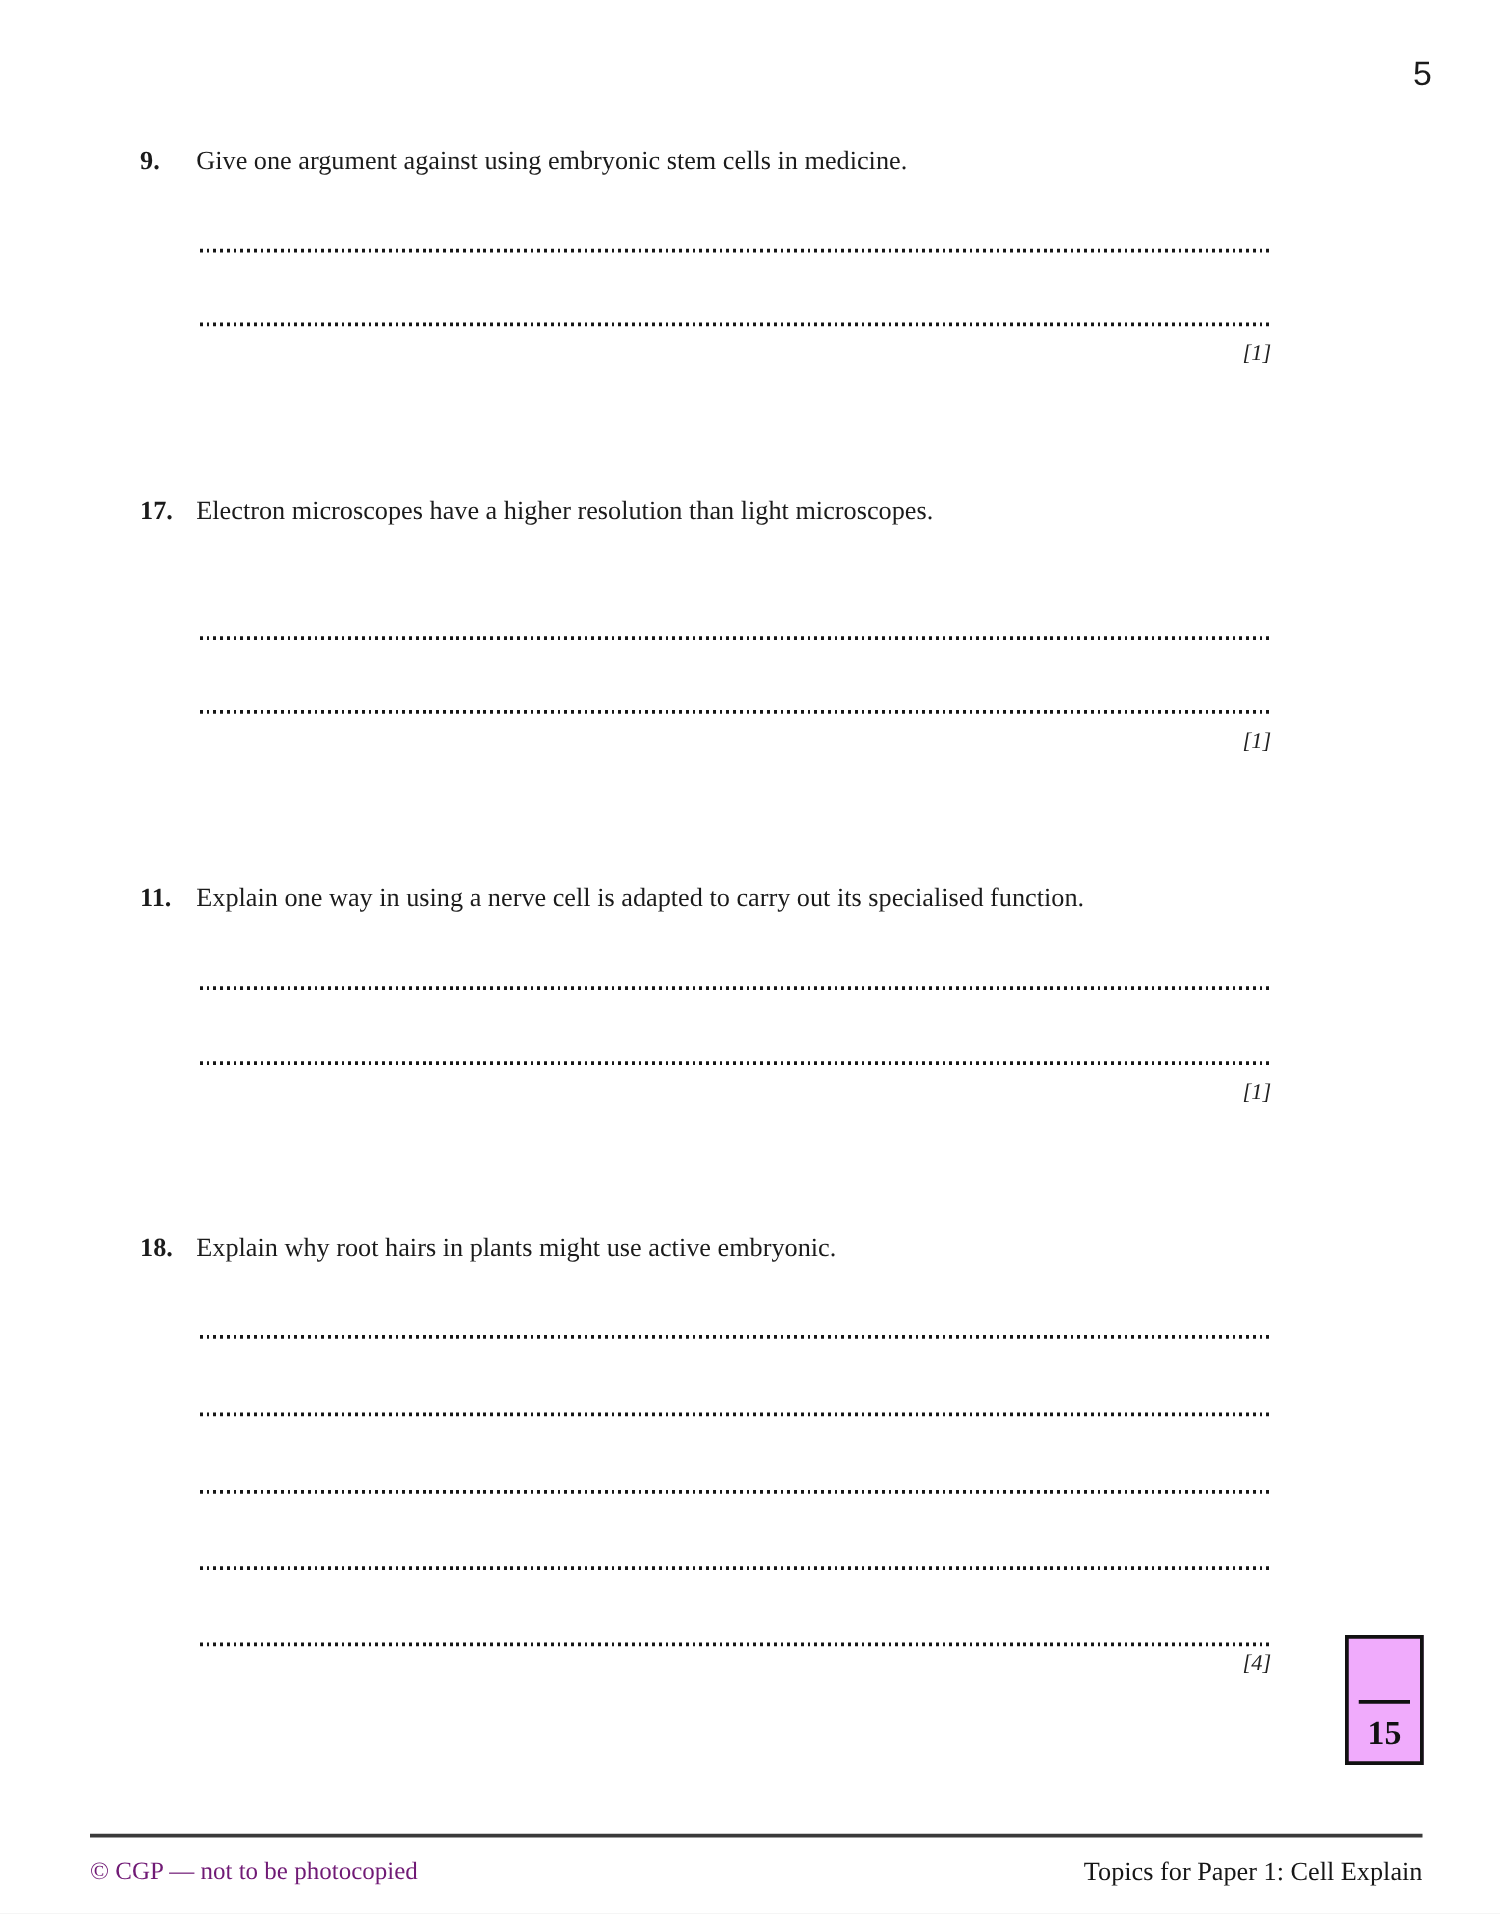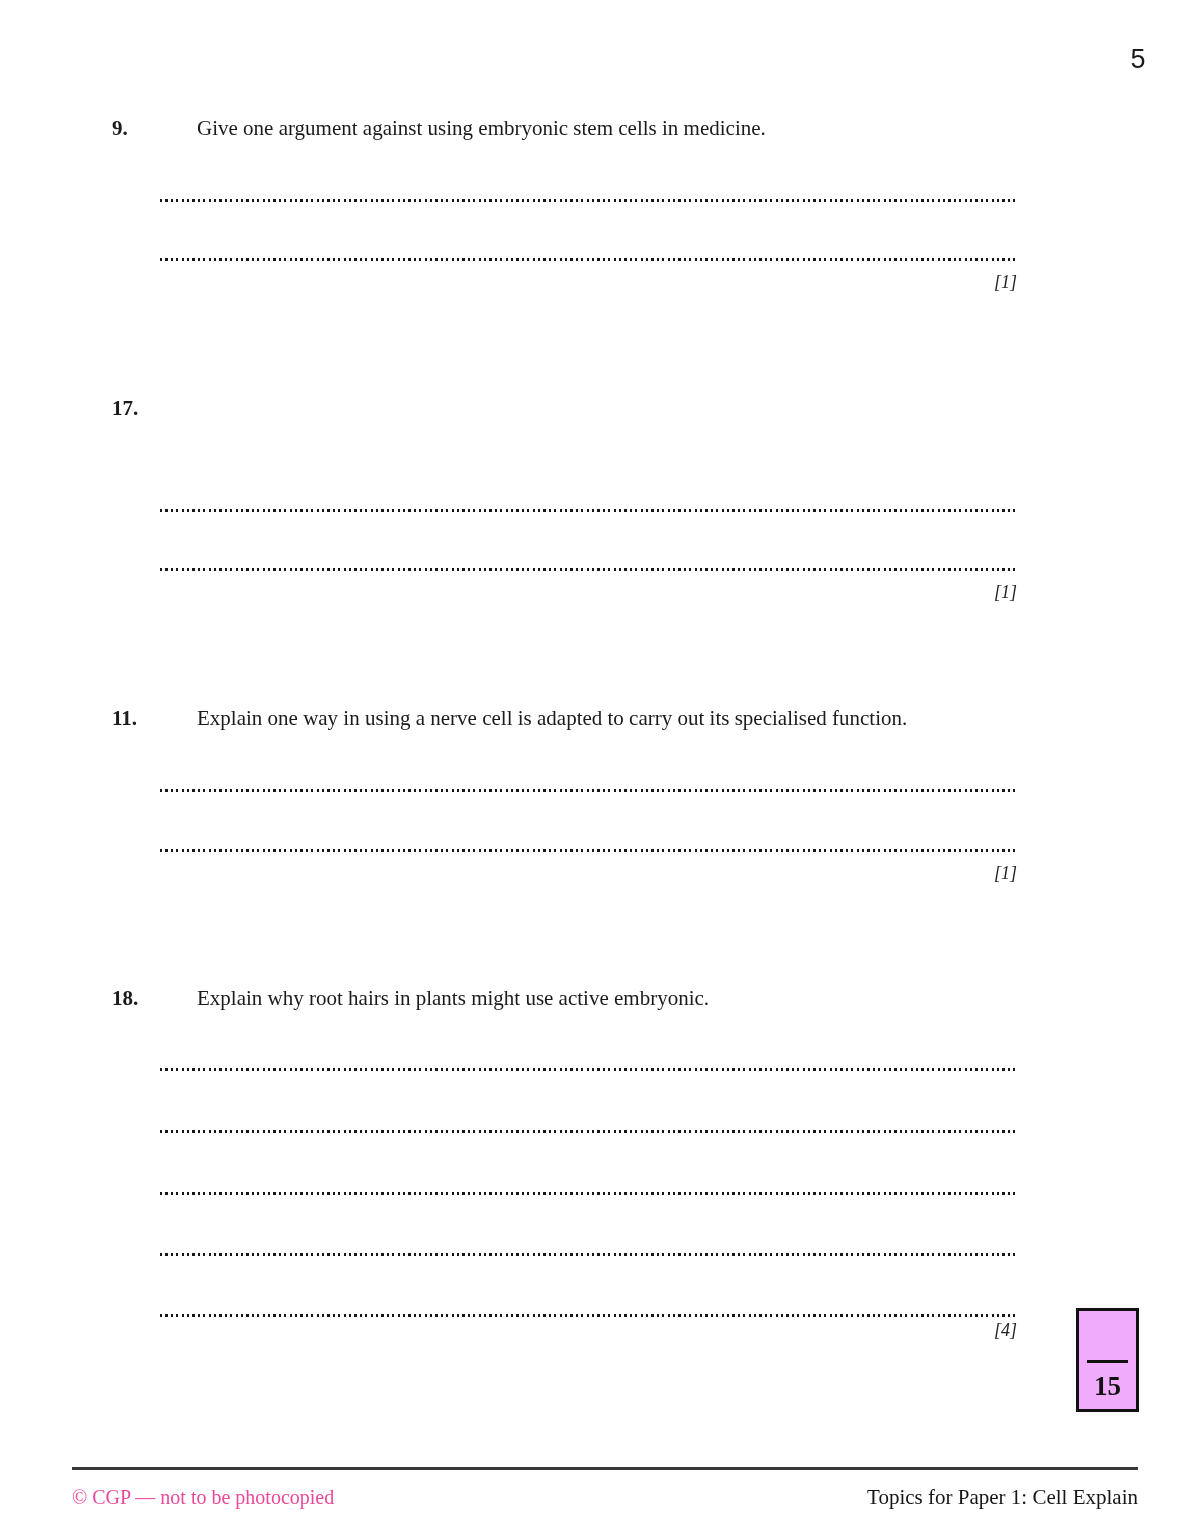--- a/index.html
+++ b/index.html
@@ -38,21 +38,20 @@
     font-size: 21px;
     line-height: 31px;
   }
   .q-text {
     position: absolute;
     left: 157px;
     top: 0;
     width: 880px;
     font-size: 21px;
     line-height: 31px;
-    margin-left: 40px;
   }
   .answer-line {
     position: absolute;
     left: 160px;
     width: 856px;
     height: 3px;
     background-image: repeating-linear-gradient(
       to right,
       #161616 0px, #161616 2.2px,
       transparent 2.2px, transparent 5.4px
@@ -100,21 +99,21 @@
     top: 1467px;
     width: 1066px;
     height: 3px;
     background: #3a3a3a;
   }
   .footer-left {
     position: absolute;
     left: 72px;
     top: 1486px;
     font-size: 20px;
-    color: #ec4899;
+    color: #701a75;
   }
   .footer-right {
     position: absolute;
     right: 62px;
     top: 1485px;
     font-size: 21px;
     color: #161616;
     text-align: right;
   }
   .footer-right .bold { font-weight: normal; }
@@ -132,20 +131,21 @@
       <div>Give one argument against using embryonic stem cells in medicine.</div>
     </div>
   </section>
   <div class="answer-line" style="top:199px"></div>
   <div class="answer-line" style="top:258px"></div>
   <div class="marks" style="top:272px">[1]</div>
 
   <section class="question" style="top:393px">
     <span class="q-num">17.</span>
     <div class="q-text">
+      <div>Electron microscopes have a higher resolution than light microscopes.</div>
     </div>
   </section>
   <div class="answer-line" style="top:509px"></div>
   <div class="answer-line" style="top:568px"></div>
   <div class="marks" style="top:582px">[1]</div>
 
   <section class="question" style="top:703px">
     <span class="q-num">11.</span>
     <div class="q-text">
       <div>Explain one way in using a nerve cell is adapted to carry out its specialised function.</div>

